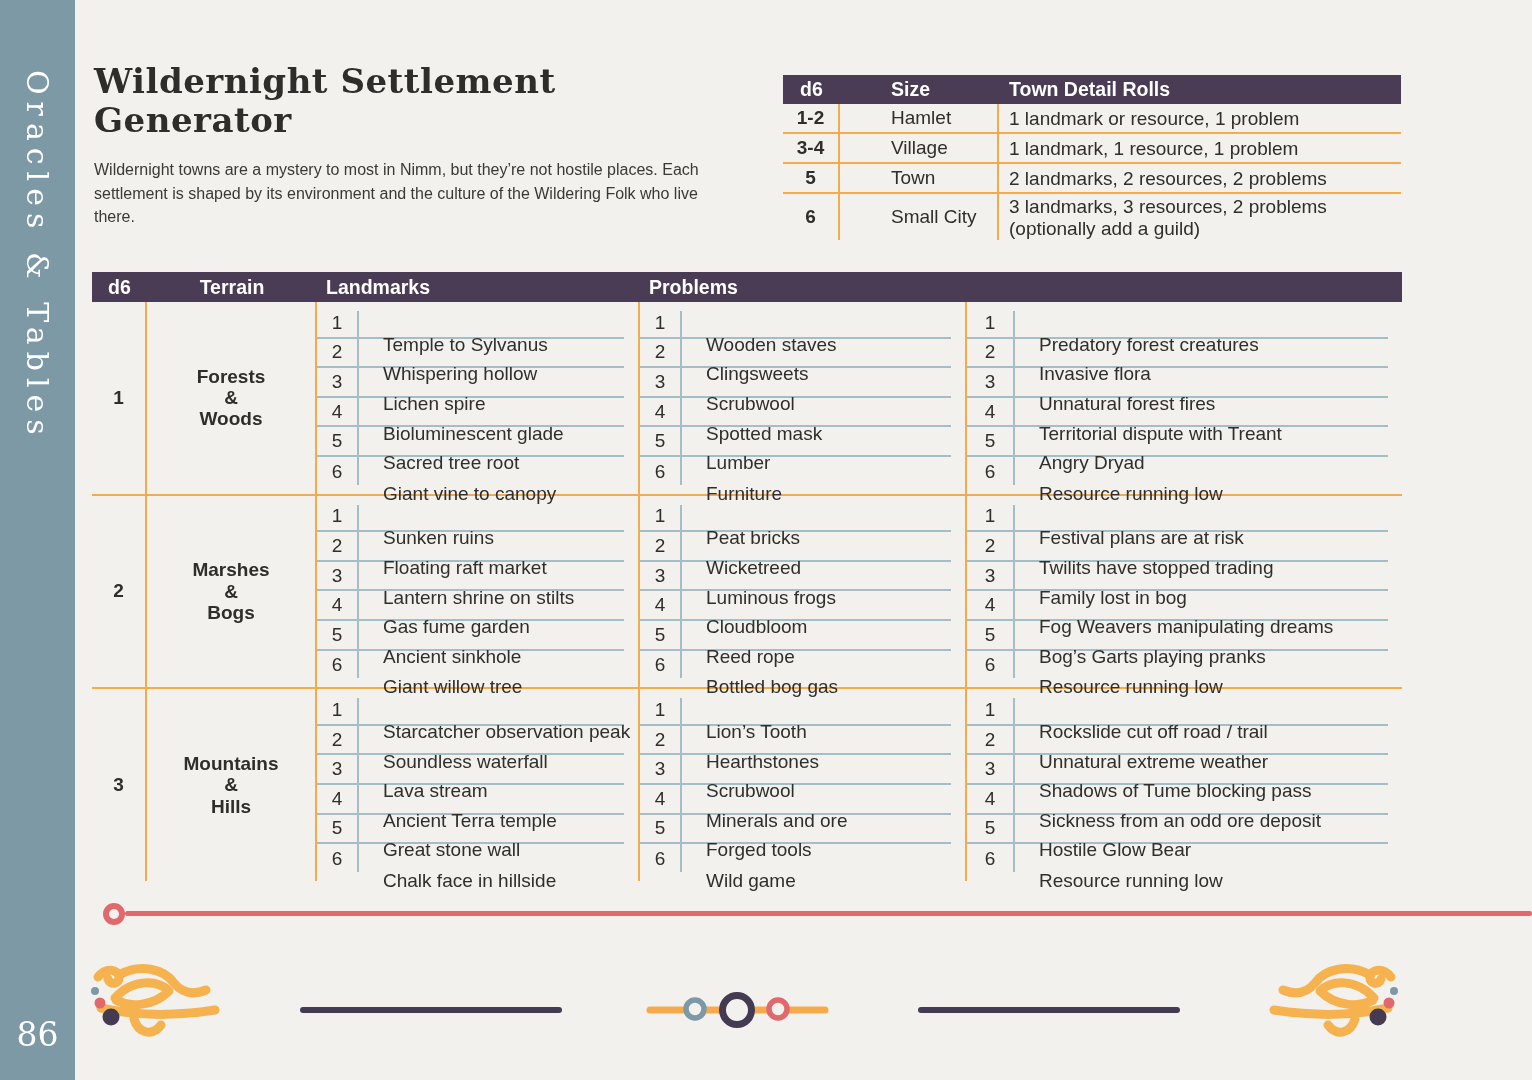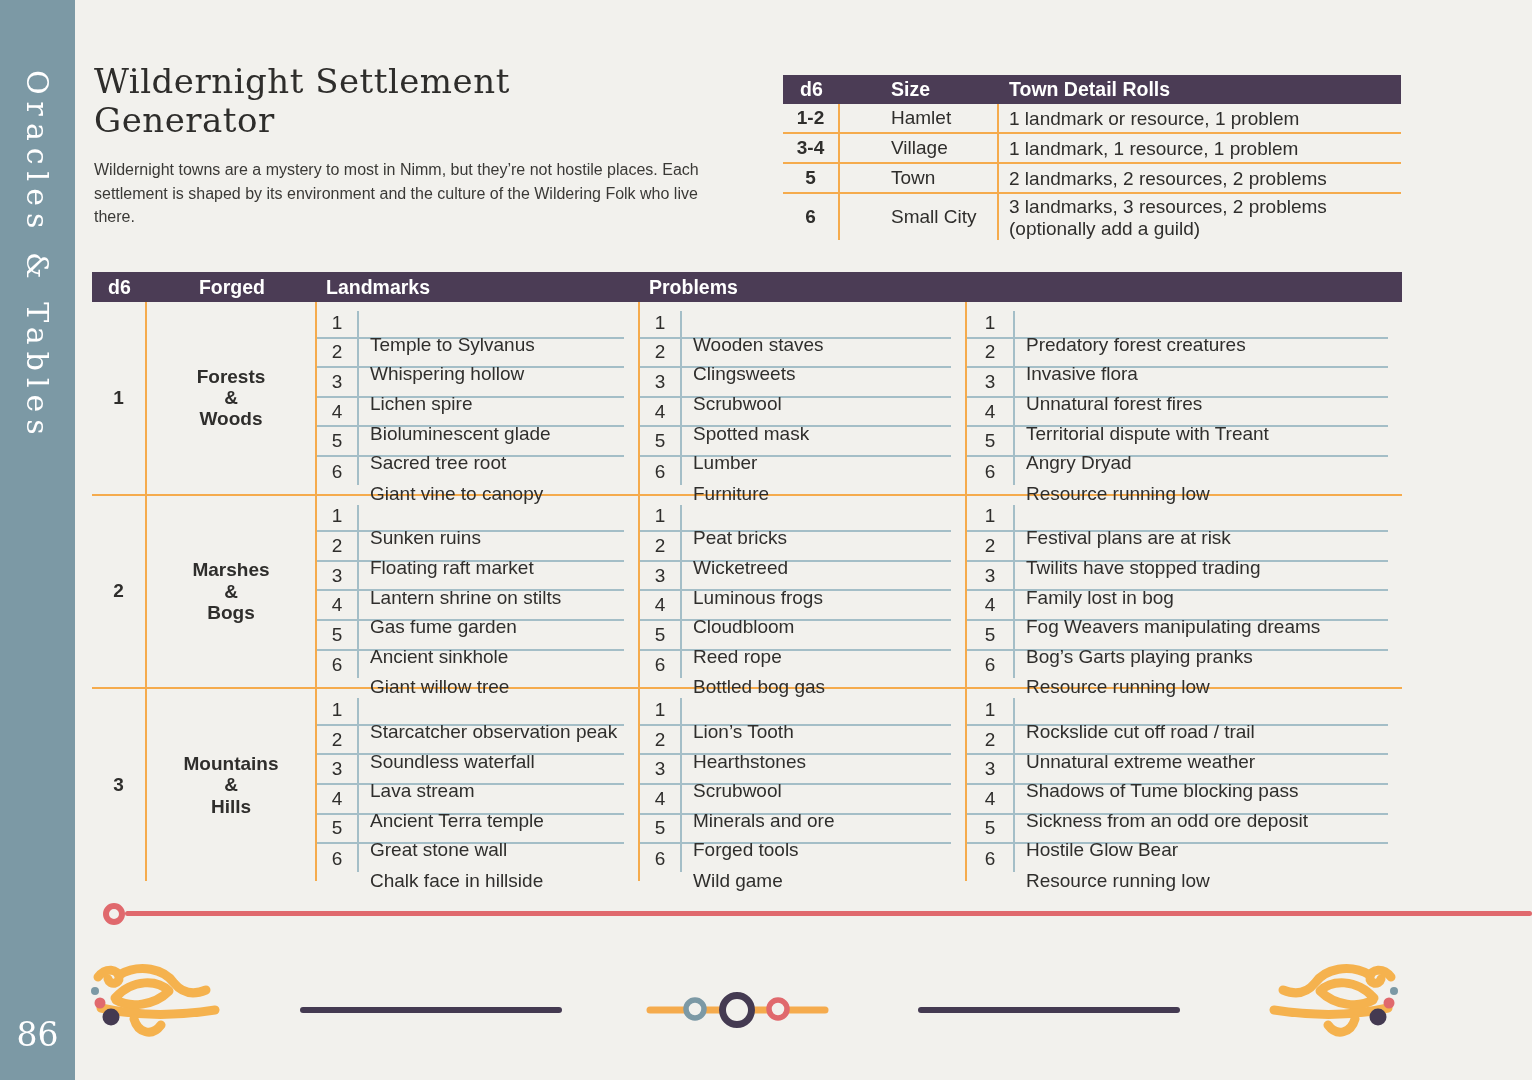--- a/index.html
+++ b/index.html
@@ -15,21 +15,21 @@
   
   .sidebar { position:absolute; left:0; top:0; width:75px; height:1080px; background:var(--slate); }
   .sidebar-label { position:absolute; top:70px; left:50%; transform:translateX(-50%);
     writing-mode:vertical-rl; font-family:"DejaVu Serif",serif; color:#ffffff;
     font-size:30px; letter-spacing:7px; white-space:nowrap; }
   .page-number { position:absolute; bottom:26px; left:0; width:100%; text-align:center;
     font-family:"DejaVu Serif",serif; color:#ffffff; font-size:33px; }
 
   
   .title { position:absolute; left:94px; top:62px; width:520px;
-    font-family:"DejaVu Serif",serif; font-weight:400; font-size:34px; line-height:1.16;
+    font-family:"DejaVu Serif",serif; font-weight:700; font-size:34px; line-height:1.16;
     color:#2e2d2b; letter-spacing:.5px; }
   .intro { position:absolute; left:94px; top:158px; width:632px;
     font-size:16px; line-height:1.48; color:#3a3936; }
 
   
   .size-table { position:absolute; left:783px; top:75px; width:618px; font-size:19px; }
   .st-head { display:flex; align-items:center; background:var(--purple); color:#fff;
     font-weight:bold; height:29px; font-size:19.5px; }
   .st-c1 { width:57px; text-align:center; }
   .st-c2 { width:115px; padding-left:7px;margin-left:44px; }
@@ -62,21 +62,21 @@
   .tt-resources { width:327px; border-right:2px solid var(--orange); }
   .tt-problems { flex:1; }
   .roll-list { position:relative; margin-right:14px; }
   .roll-list::before { content:""; position:absolute; left:40px; top:2px; bottom:2px;
     width:2px; background:var(--rule-blue); }
   .tt-problems .roll-list::before { left:46px; }
   .roll-row { display:flex; align-items:center; height:29.6px; border-bottom:2px solid var(--rule-blue); }
   .roll-row:last-child { border-bottom:none; }
   .roll-num { width:40px; text-align:center; flex:none; }
   .tt-problems .roll-num { width:46px; }
-  .roll-text { padding-left:13px; white-space:nowrap;margin-top:44px; }
+  .roll-text { padding-left:26px; white-space:nowrap;margin-top:44px; }
 
   
   .red-rule { position:absolute; left:103px; right:0; top:911px; height:6px; }
   .red-rule-line { position:absolute; left:22px; right:0; top:0; height:5px;
     background:var(--red); border-radius:3px; }
   .red-ring { position:absolute; left:0; top:-8px; width:22px; height:22px;
     border:6px solid var(--red); border-radius:50%; background:var(--paper); }
 
   
   .deco-footer { position:absolute; left:0; top:955px; width:1532px; height:110px; }
@@ -139,21 +139,21 @@
             <div class="st-c1">6</div>
             <div class="st-c2">Small City</div>
             <div class="st-c3">3 landmarks, 3 resources, 2 problems (optionally add a guild)</div>
           </div>
         </div>
     </section>
 
     <section class="terrain-table">
       <div class="tt-head">
         <div class="th-d6">d6</div>
-        <div class="th-terrain">Forged</div>
+        <div class="th-terrain">Terrain</div>
         <div class="th-landmarks">Landmarks</div>
         <div class="th-problems">Problems</div>
       </div>
       <div class="tt-body">
           <div class="tt-group">
             <div class="tt-d6">1</div>
             <div class="tt-terrain">
               <div class="tline">Forests</div>
               <div class="tline">&amp;</div>
               <div class="tline">Woods</div>

